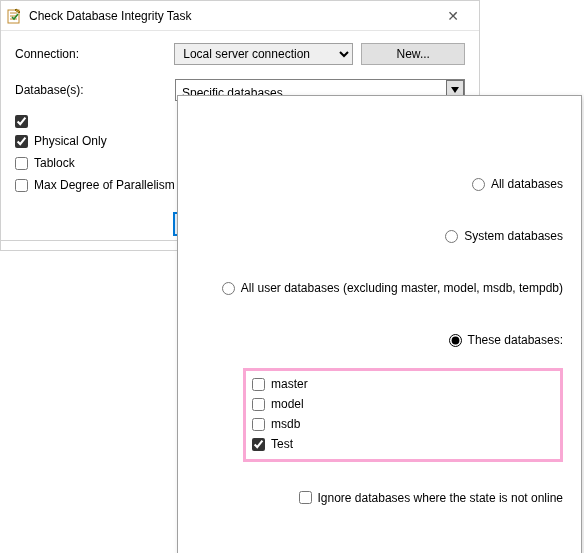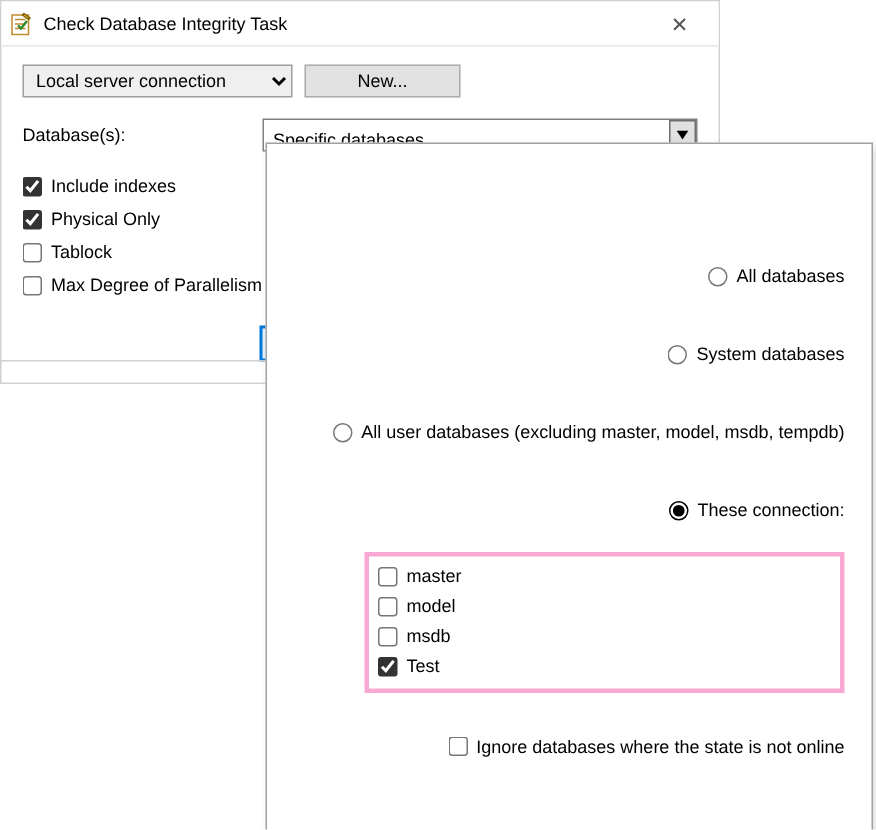--- a/index.html
+++ b/index.html
@@ -191,20 +191,21 @@
         <path d="M5 9l2 2 4-5" fill="none" stroke="#2a8a2a" stroke-width="1.6"></path>
       </svg>
     </span>
     <span class="title">Check Database Integrity Task</span>
     <span class="close">✕</span>
   </div>
 
   <div class="body">
 
     <div class="row">
+      <span class="label">Connection:</span>
       <select class="combobox conn">
         <option>Local server connection</option>
       </select>
       <button class="new-btn">New...</button>
     </div>
 
     <div class="row">
       <span class="label">Database(s):</span>
       <div class="dbs-combo-wrap">
         <div class="dbs-combo">
@@ -214,21 +215,20 @@
                 <path d="M0 0h8L4 6z" fill="#000"></path>
               </svg>
           </span>
         </div>
       </div>
     </div>
 
     <div style="margin-top:4px;">
       <label class="check-line">
         <input type="checkbox" checked="" style="">
-        <span>Include indexes</span>
       </label>
       <label class="check-line">
         <input type="checkbox" checked="" style="">
         <span>Physical Only</span>
       </label>
       <label class="check-line">
         <input type="checkbox" style="">
         <span>Tablock</span>
       </label>
       <label class="check-line">
@@ -259,21 +259,21 @@
     <span>System databases</span>
   </label>
 
   <label class="radio-line">
     <input type="radio" name="dbscope" style="">
     <span>All user databases  (excluding master, model, msdb, tempdb)</span>
   </label>
 
   <label class="radio-line">
     <input type="radio" name="dbscope" checked="" style="">
-    <span>These connection:</span>
+    <span>These databases:</span>
   </label>
 
   <div class="db-listbox">
     <label class="check-line">
       <input type="checkbox" style="">
       <span>master</span>
     </label>
     <label class="check-line">
       <input type="checkbox" style="">
       <span>model</span>

